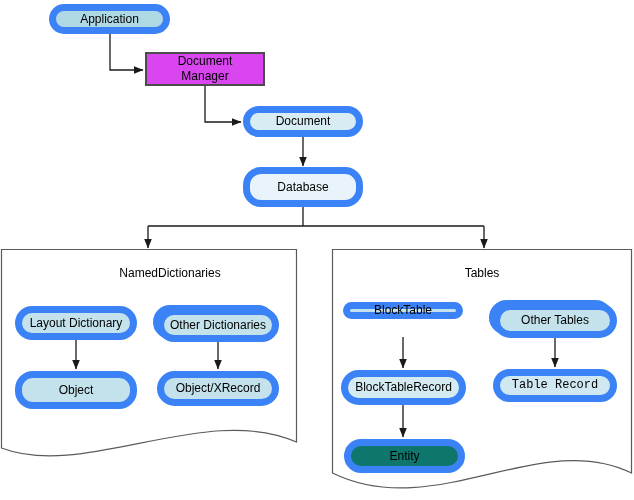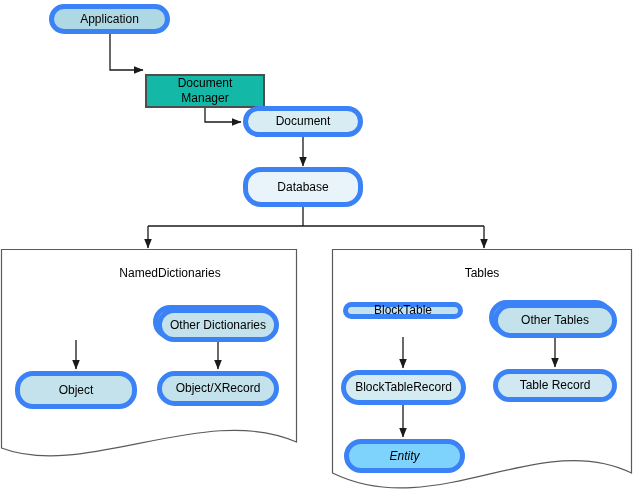--- a/index.html
+++ b/index.html
@@ -4,38 +4,38 @@
 <style>
   html,body{margin:0;padding:0;background:#fff;}
   .canvas{
     position:relative;width:634px;height:500px;background:#ffffff;overflow:hidden;
     font-family:"Liberation Sans", sans-serif;color:#000;
   }
   .wires{position:absolute;left:0;top:0;z-index:1;}
   .node{
     position:absolute;z-index:2;box-sizing:border-box;
     display:flex;align-items:center;justify-content:center;text-align:center;
-    font-size:12px;line-height:1.25;border:5px solid #3b82f6;background:#c4e2ec;
+    font-size:12px;line-height:1.25;border:7px solid #3b82f6;background:#c4e2ec;
   }
   .pill{border-radius:18px;}
   .rect{border:2px solid #4d4d4d;border-radius:0;}
   .stack{position:absolute;z-index:2;}
   .stack .back{position:absolute;left:0;top:0;z-index:1;background:#ffffff;}
   .stack .front{position:absolute;z-index:2;}
   .doc-title{
     position:absolute;z-index:2;text-align:center;font-size:12px;color:#000;
   }
   .c-app{background:#afd8e5;}
-  .c-dm{background:#14b8a6;margin-top:22px;}
+  .c-dm{background:#d946ef;}
   .c-doc{background:#d8ecf4;}
   .c-db{background:#e8f4f9;}
   .c-item{background:#c4e2ec;}
   .c-rec{background:#d5ebf2;}
-  .c-trec{background:#d0e8f1;}
-  .c-light{background:#7dd3fc;font-style:italic;}
+  .c-trec{background:#d0e8f1;font-family:Liberation Mono, monospace;}
+  .c-light{background:#0f766e;}
 </style>
 </head>
 <body>
 
 <div class="canvas">
 
   <svg class="wires" width="634" height="500" viewBox="0 0 634 500">
     <defs>
       <marker id="arrow" markerWidth="10" markerHeight="8" refX="9.5" refY="4" orient="auto" markerUnits="userSpaceOnUse">
         <path d="M0,0 L10,4 L0,8 Z" fill="#1a1a1a"></path>
@@ -65,20 +65,21 @@
   <div class="doc-title" style="left:332px;top:266px;width:300px;">Tables</div>
 
   <div class="node pill c-app" style="left:49px;top:4px;width:121px;height:30px;">Application</div>
 
   <div class="node rect c-dm" style="left:145px;top:52px;width:120px;height:34px;padding:0 14px;">Document Manager</div>
 
   <div class="node pill c-doc" style="left:243px;top:106px;width:120px;height:31px;">Document</div>
 
   <div class="node pill c-db" style="left:243px;top:167px;width:120px;height:40px;">Database</div>
 
+  <div class="node pill c-item" style="left:15px;top:306px;width:122px;height:34px;">Layout Dictionary</div>
 
   <div class="stack" style="left:153px;top:305px;width:126px;height:37px;">
     <div class="node pill back" style="left:0;top:0;width:122px;height:34px;"></div>
     <div class="node pill front c-item" style="left:4px;top:3px;width:122px;height:34px;">Other Dictionaries</div>
   </div>
 
   <div class="node pill c-item" style="left:15px;top:371px;width:122px;height:38px;">Object</div>
 
   <div class="node pill c-item" style="left:157px;top:371px;width:122px;height:35px;">Object/XRecord</div>
 

